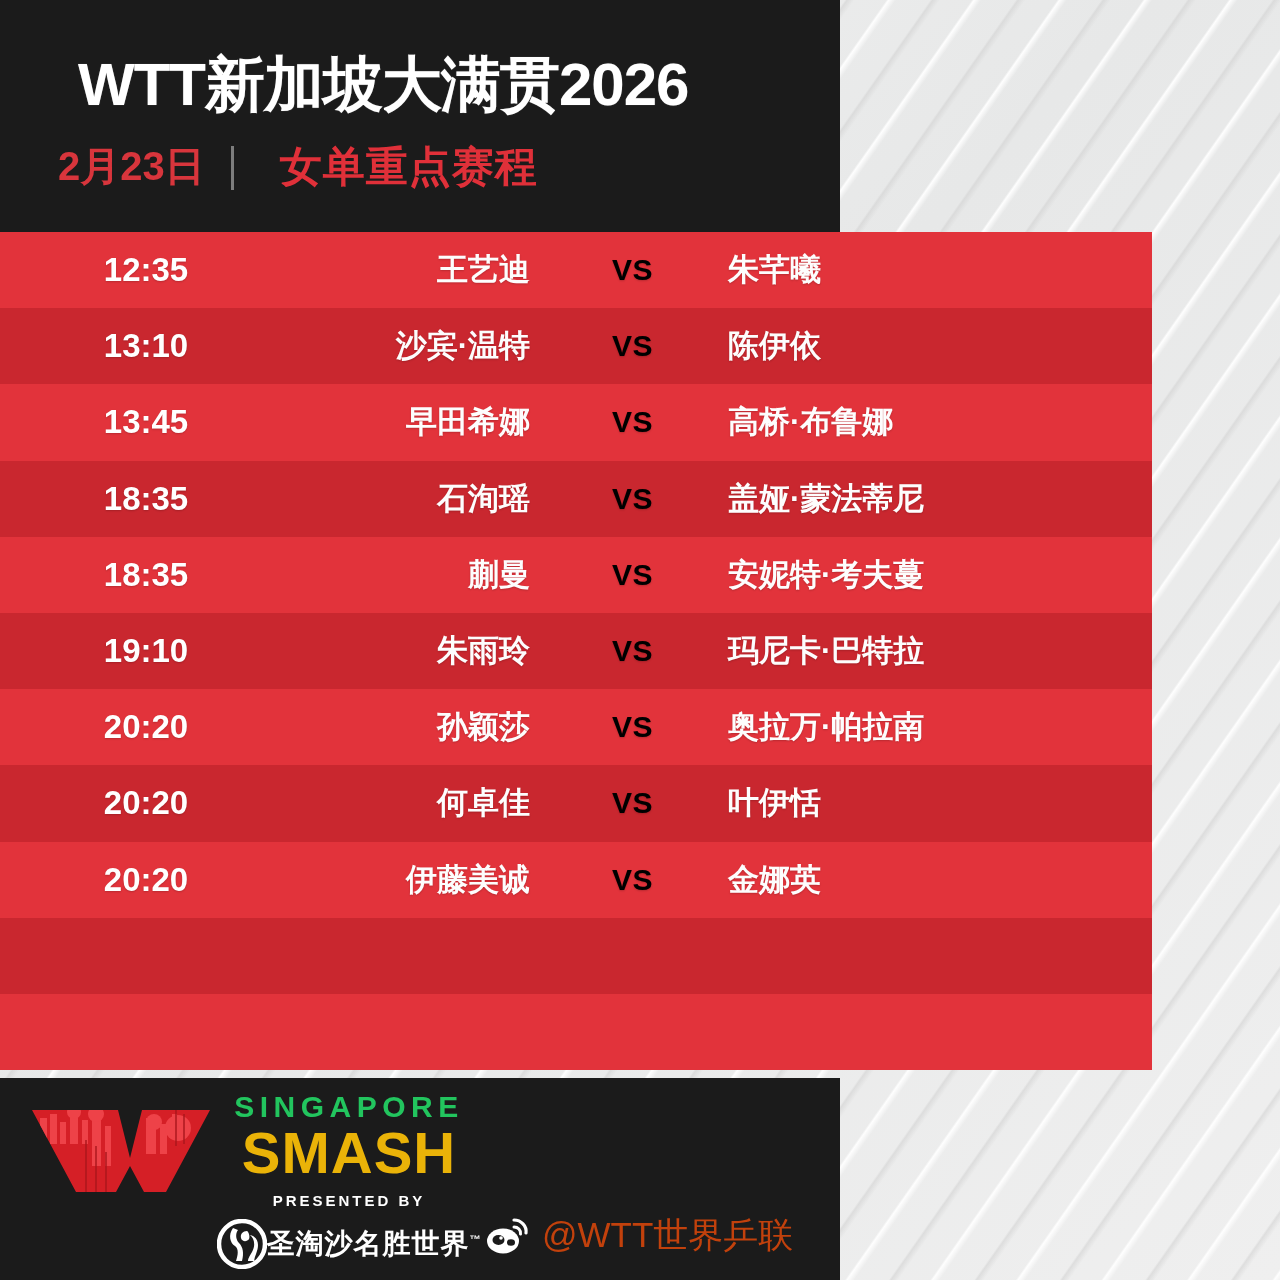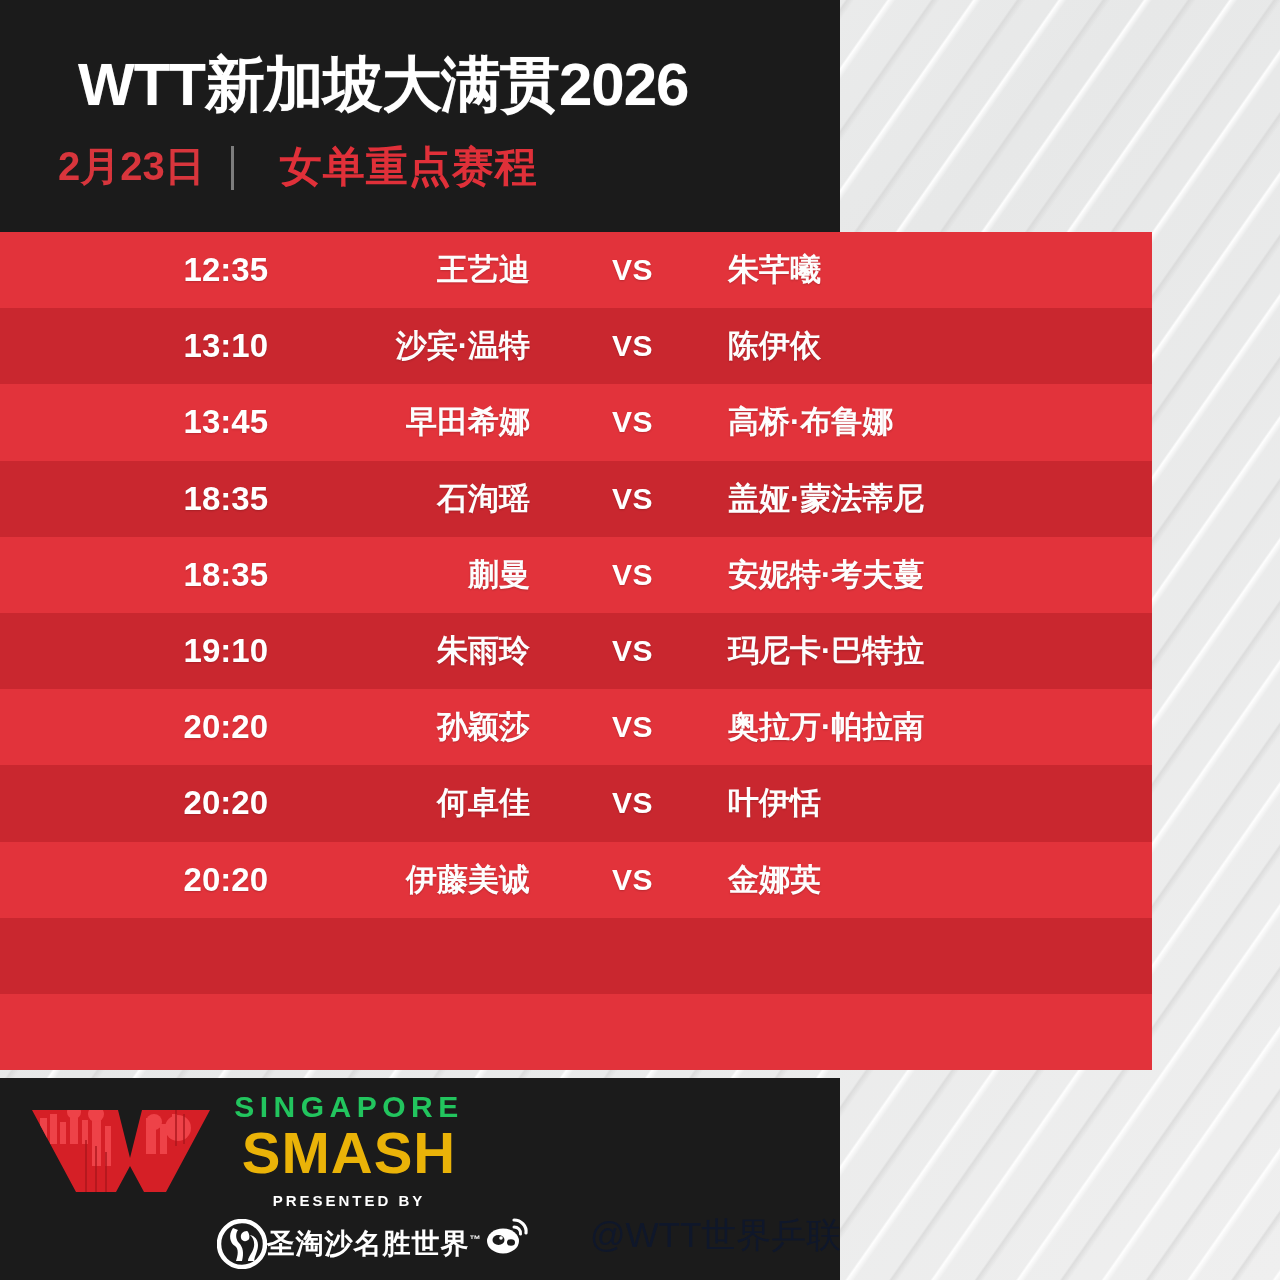--- a/index.html
+++ b/index.html
@@ -62,37 +62,37 @@
     overflow:hidden;z-index:2;
   }
   .row{
     position:relative;height:76.2px;width:100%;
     display:flex;align-items:center;
   }
   .row.light{background:#e2333b;}
   .row.dark{background:#c9272f;padding-left:28px;}
 
   .cell-time{
-    position:absolute;left:8px;width:260px;
-    text-align:right;
+    position:absolute;left:16px;width:260px;
+    text-align:center;
     font-size:33px;font-weight:bold;color:#ffffff;
     letter-spacing:0px;
     text-shadow:0 1px 2px rgba(0,0,0,.18);
   }
   .cell-p1{
     position:absolute;left:260px;width:270px;
     text-align:right;padding-right:0px;
     font-size:31px;font-weight:bold;color:#fdfdfd;
     white-space:nowrap;
     text-shadow:0 1px 2px rgba(0,0,0,.18);
   }
   .cell-vs{
     position:absolute;left:575px;width:115px;
     text-align:center;
-    font-size:30px;font-weight:bold;color:#ffffff;
+    font-size:30px;font-weight:bold;color:#000000;
     letter-spacing:0.5px;
     text-shadow:0 1px 2px rgba(0,0,0,.18);
   }
   .cell-p2{
     position:absolute;left:728px;width:420px;
     text-align:left;
     font-size:31px;font-weight:bold;color:#fdfdfd;
     white-space:nowrap;
     text-shadow:0 1px 2px rgba(0,0,0,.18);
   }
@@ -132,23 +132,22 @@
   .rws-tm{
     font-size:11px;vertical-align:super;font-weight:bold;
   }
 
   .weibo{
     position:absolute;left:486px;top:1212px;
     display:flex;align-items:center;gap:12px;z-index:4;
   }
   .weibo-icon{width:44px;height:40px;flex:0 0 auto;}
   .weibo-text{
-    font-size:35px;color:#0f172a;letter-spacing:0px;white-space:nowrap;
+    font-size:35px;color:#c2410c;letter-spacing:0px;white-space:nowrap;
     font-weight:normal;
-    margin-left:48px;
   }
 </style>
 </head>
 <body>
 
 <div class="stage">
 
   <div class="bg-texture"></div>
 
   <div class="header">

